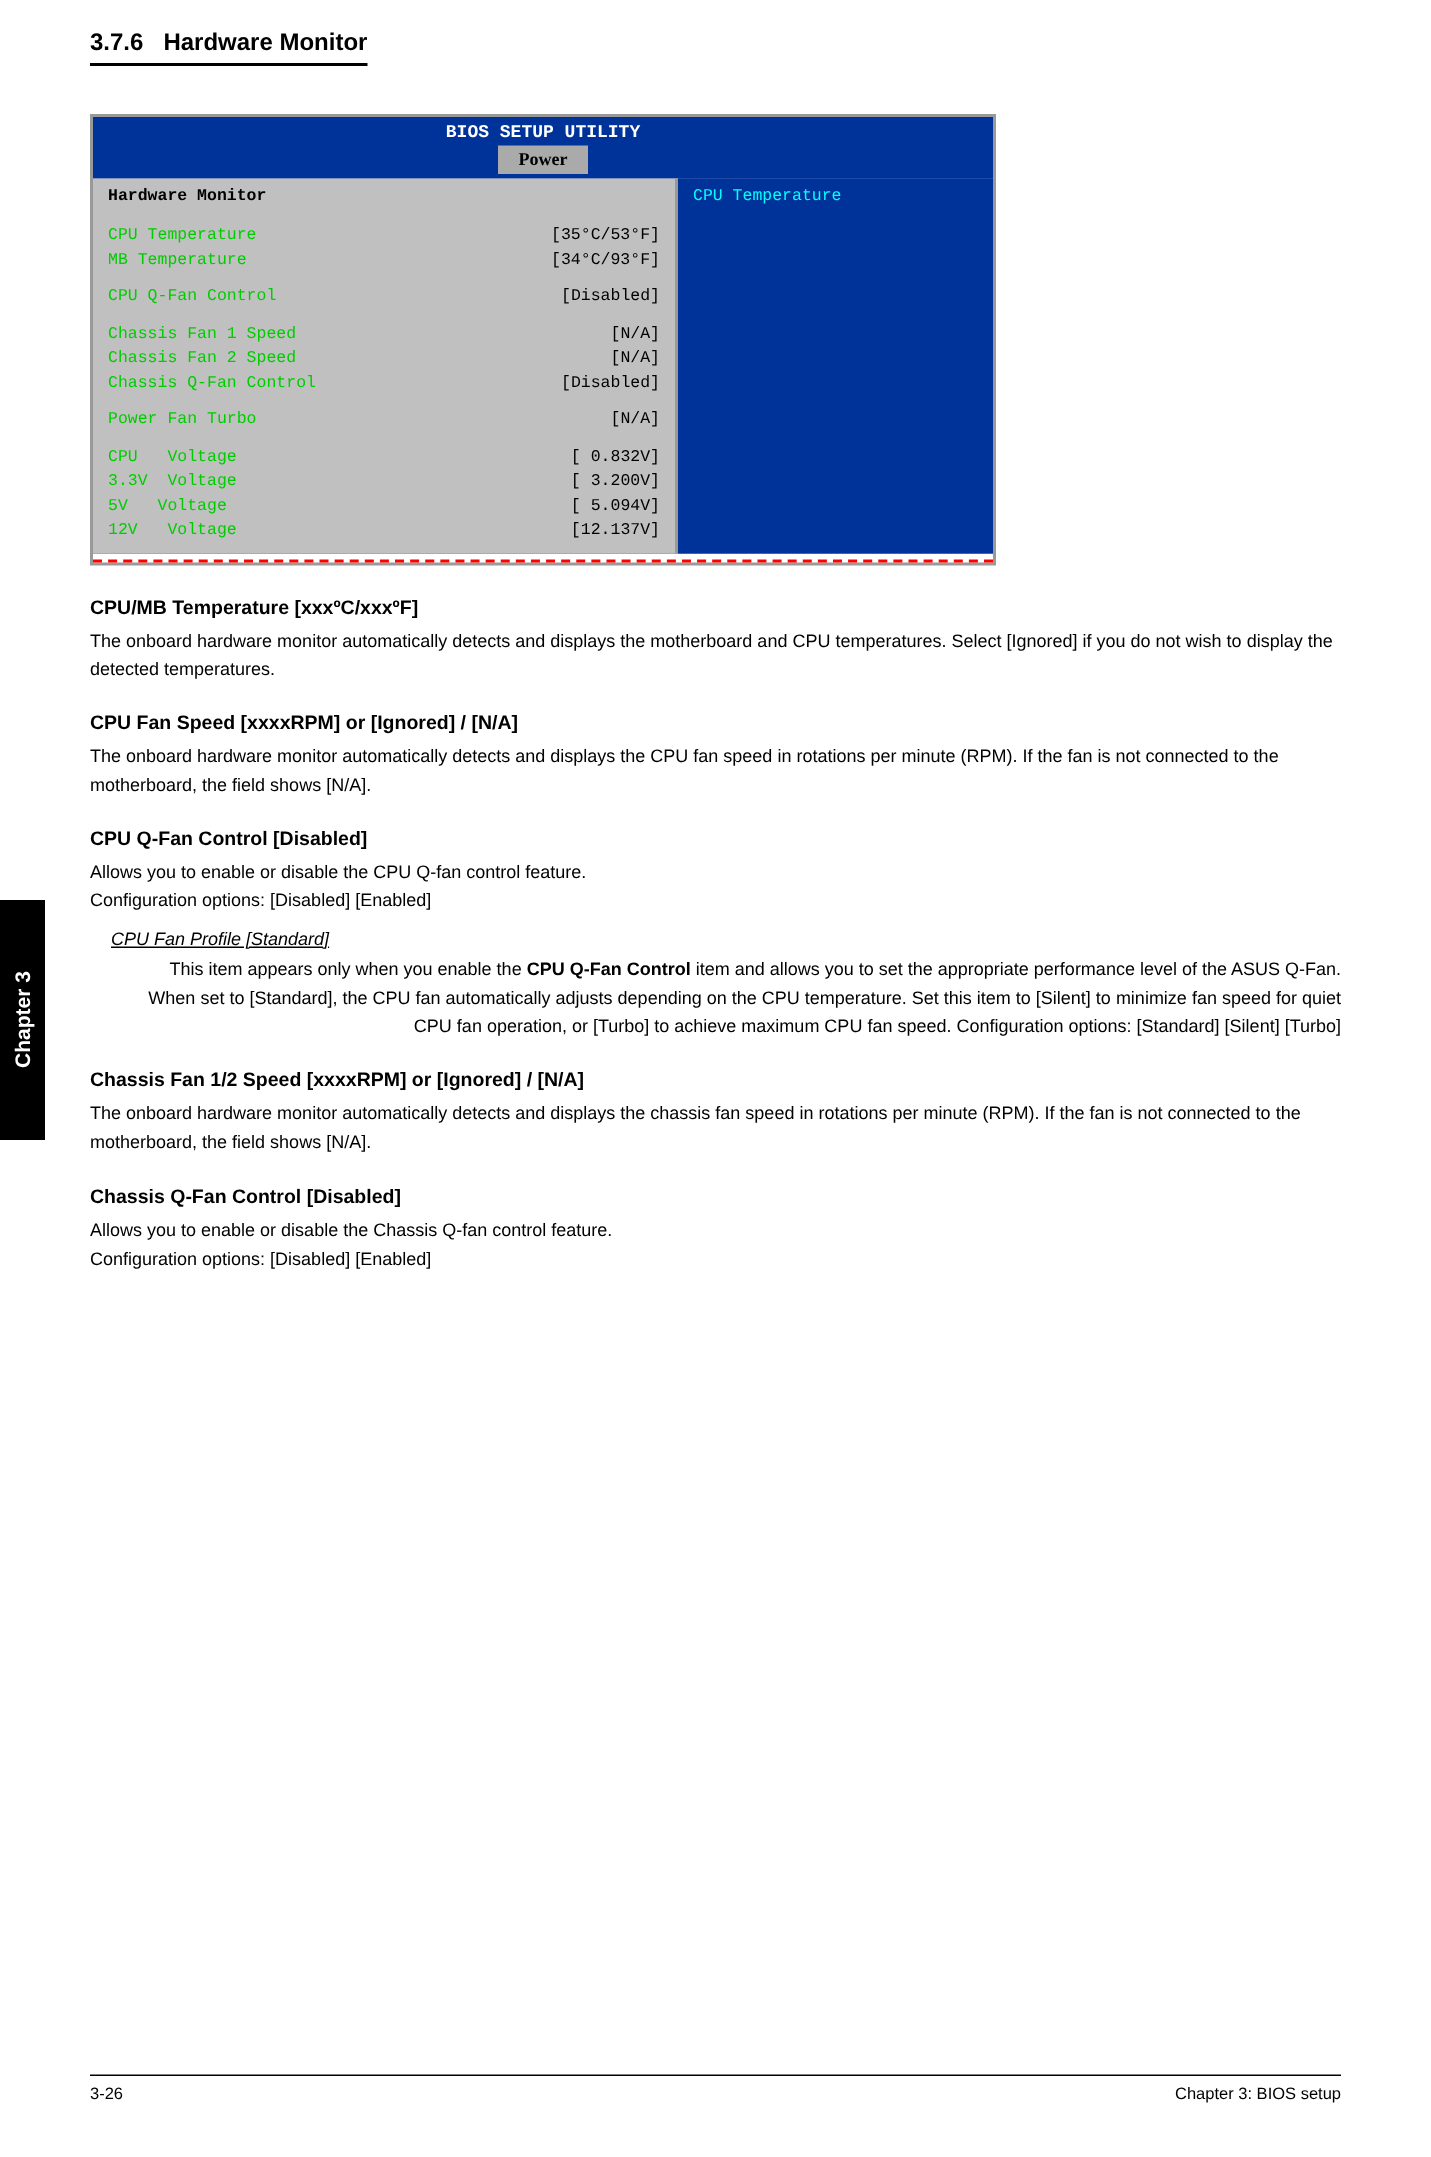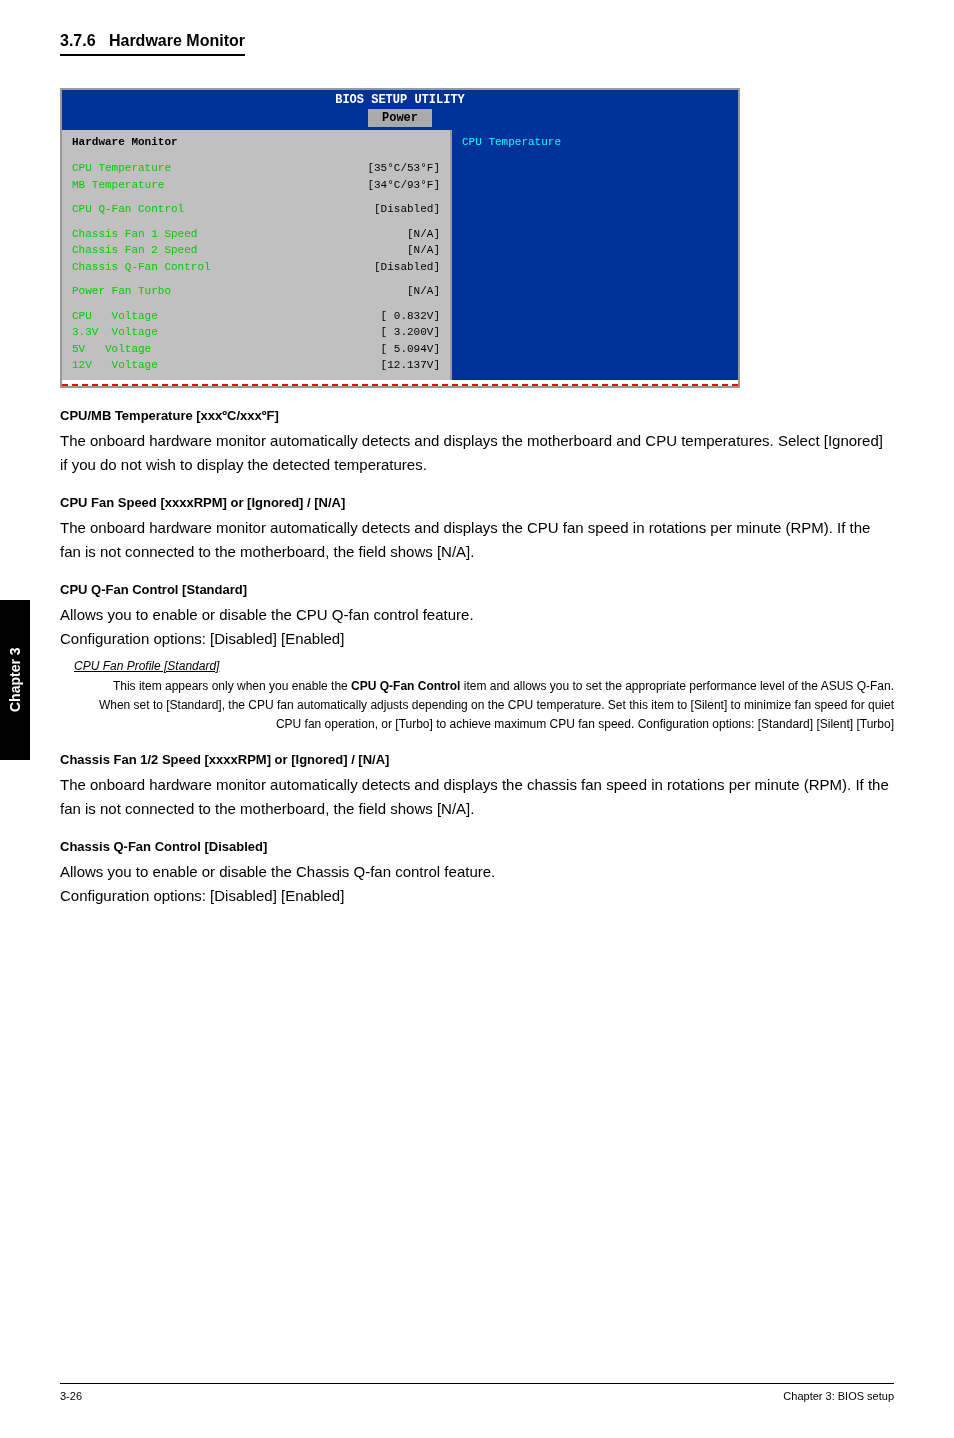--- a/index.html
+++ b/index.html
@@ -7,57 +7,58 @@
       font-family: Arial, sans-serif;
       font-size: 13px;
       background: #fff;
       color: #000;
       width: 954px;
       min-height: 1438px;
       position: relative;
     }
 
     .page-container {
-      padding: 32px 60px 60px 60px;
+      padding: 20px 60px 60px 60px;
       position: relative;
     }
 
     
     .section-title {
       font-size: 16px;
       font-weight: bold;
       margin-bottom: 16px;
       border-bottom: 2px solid #000;
       padding-bottom: 4px;
       display: inline-block;
     }
 
     
     .bios-box {
       border: 2px solid #999;
       margin-bottom: 20px;
-      width: 680px;
+      width: 604px;
     }
 
     .bios-header {
       background: #003399;
       color: #fff;
       font-family: 'Courier New', monospace;
       font-size: 12px;
       text-align: center;
       padding: 3px 0;
       font-weight: bold;
     }
 
     .bios-header .power-tab {
       background: #aaaaaa;
       color: #000;
       padding: 2px 14px;
       display: inline-block;
       margin-top: 2px;
+      font-family: Liberation Serif, serif;
     }
 
     .bios-content {
       display: flex;
       background: #003399;
     }
 
     .bios-main {
       background: #c0c0c0;
       padding: 6px 10px;
@@ -131,21 +132,21 @@
     }
 
     .subsection-title {
       font-size: 13px;
       font-weight: bold;
       margin-bottom: 6px;
       margin-top: 14px;
     }
 
     .subsection-body {
-      font-size: 15px;
+      font-size: 12px;
       line-height: 1.6;
       color: #000;
     }
 
     .sub-subsection-title {
       font-style: italic;
       text-decoration: underline;
       font-size: 12px;
       margin: 8px 0 4px 14px;
     }
@@ -282,21 +283,21 @@
     <div class="subsection-title">
       <span>CPU Fan Speed [xxxxRPM] or [Ignored] / [N/A]</span>
     </div>
     <div class="subsection-body">
       <span>The onboard hardware monitor automatically detects and displays the CPU fan speed in rotations per minute (RPM). If the fan is not connected to the motherboard, the field shows [N/A].</span>
     </div>
   </div>
 
   <div class="content-section">
     <div class="subsection-title">
-      <span>CPU Q-Fan Control [Standard]</span>
+      <span>CPU Q-Fan Control [Disabled]</span>
     </div>
     <div class="subsection-body">
       Allows you to enable or disable the CPU Q-fan control feature.<br>
       Configuration options: [Disabled] [Enabled]
     </div>
     <div style="margin-top:8px;">
       <div class="sub-subsection-title">
         <span>CPU Fan Profile [Standard]</span>
       </div>
       <div class="sub-subsection-body">

